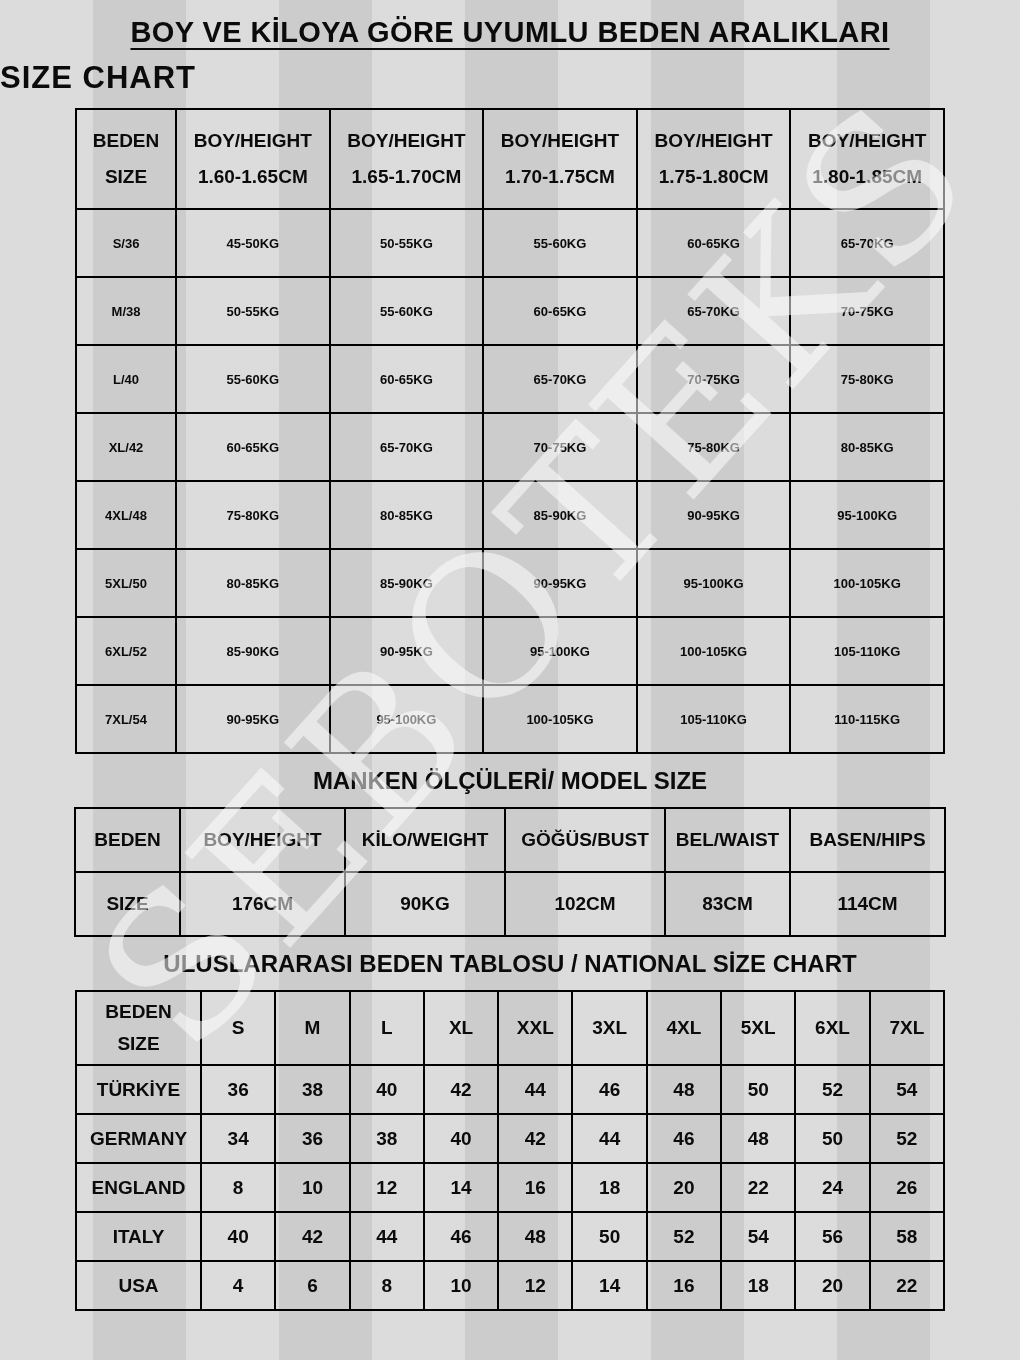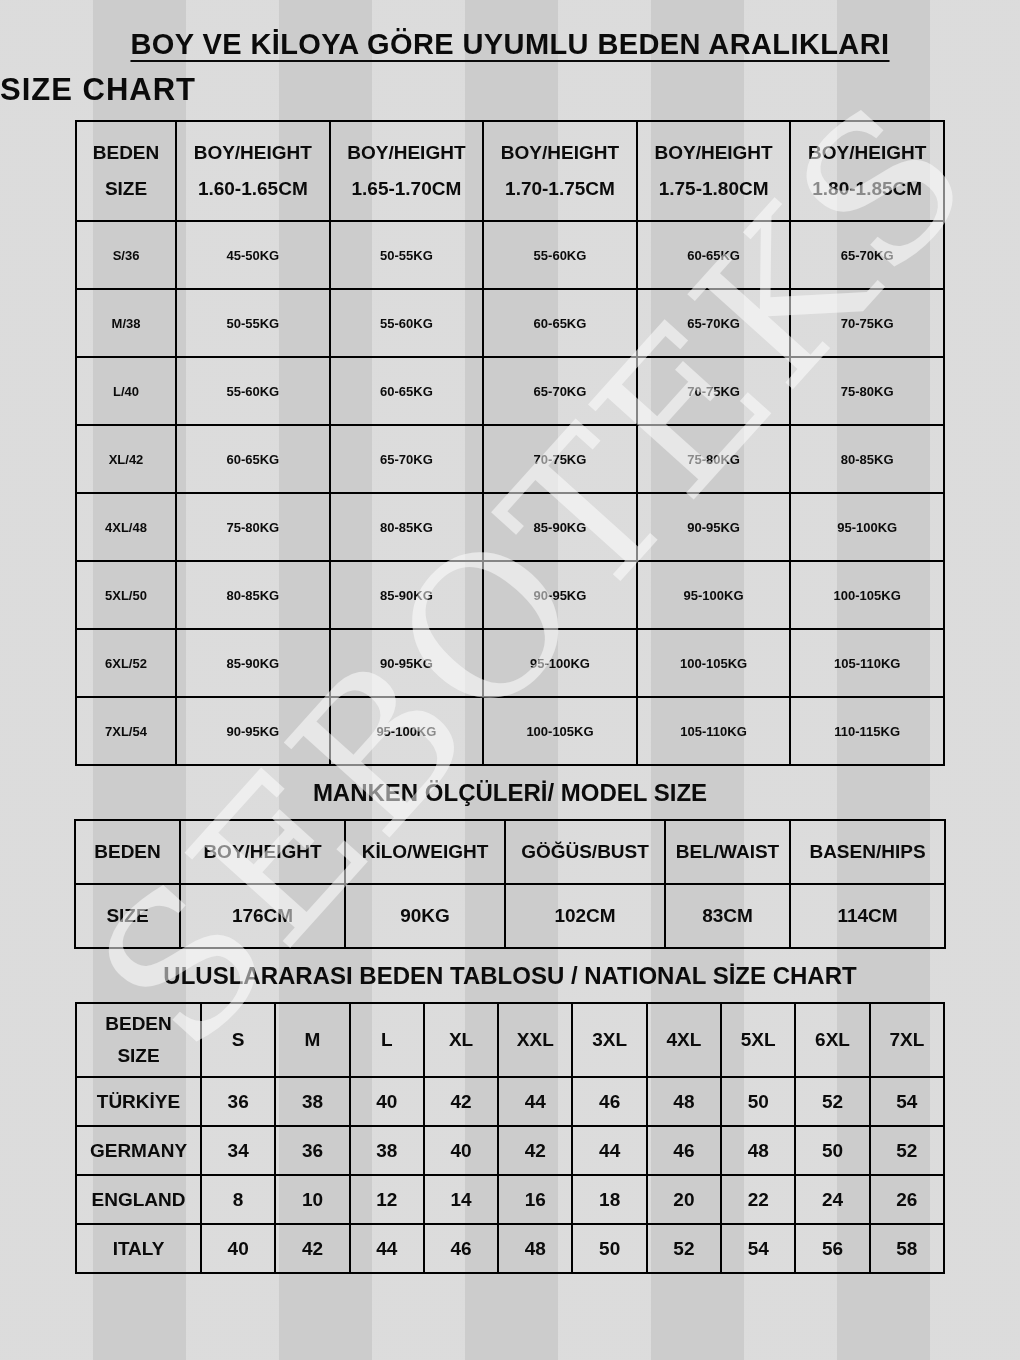--- a/index.html
+++ b/index.html
@@ -25,21 +25,21 @@
     font-family:"DejaVu Serif", serif;
     font-weight:400;
     font-size:195px;
     letter-spacing:6px;
     color:rgba(255,255,255,0.52);
     white-space:nowrap;
     z-index:2;
     pointer-events:none;
   }
   .main-title {
-    padding-top:28px;
+    padding-top:16px;
     text-align:center;
     font-size:29px;
     letter-spacing:0.4px;
   }
   .main-title span {
     text-decoration:underline;
     text-decoration-thickness:2px;
     text-underline-offset:6px;
   }
   .subtitle {
@@ -304,20 +304,33 @@
           <td>42</td>
           <td>44</td>
           <td>46</td>
           <td>48</td>
           <td>50</td>
           <td>52</td>
           <td>54</td>
           <td>56</td>
           <td>58</td>
         </tr>
+        <tr>
+          <td>USA</td>
+          <td>4</td>
+          <td>6</td>
+          <td>8</td>
+          <td>10</td>
+          <td>12</td>
+          <td>14</td>
+          <td>16</td>
+          <td>18</td>
+          <td>20</td>
+          <td>22</td>
+        </tr>
       </tbody>
     </table>
 
   </div>
 
   <div class="watermark">SEBOTEKS</div>
 
 </div>
 
 </body></html>

